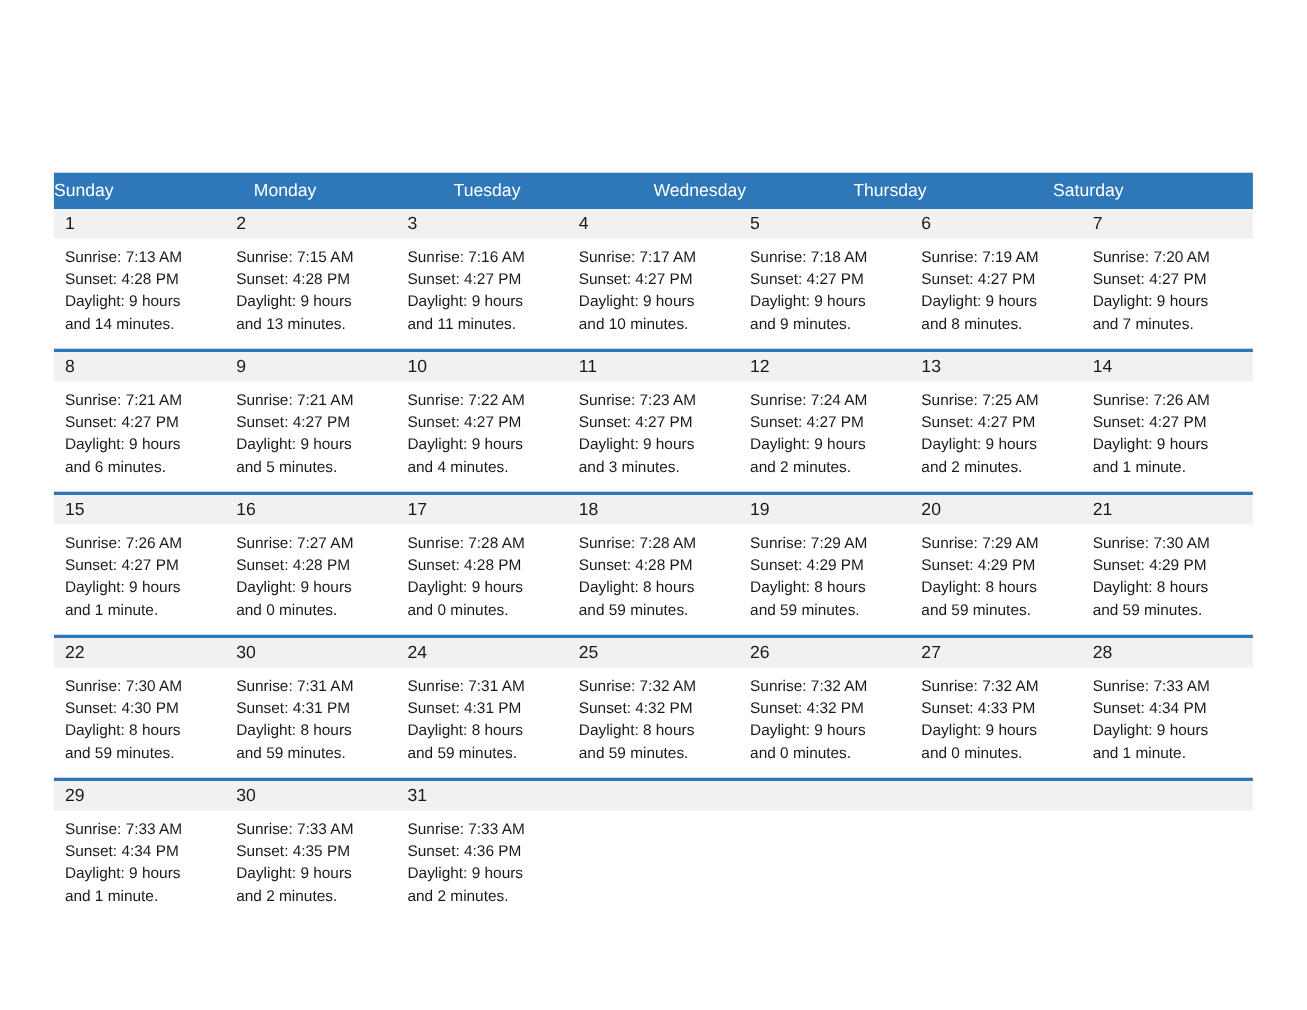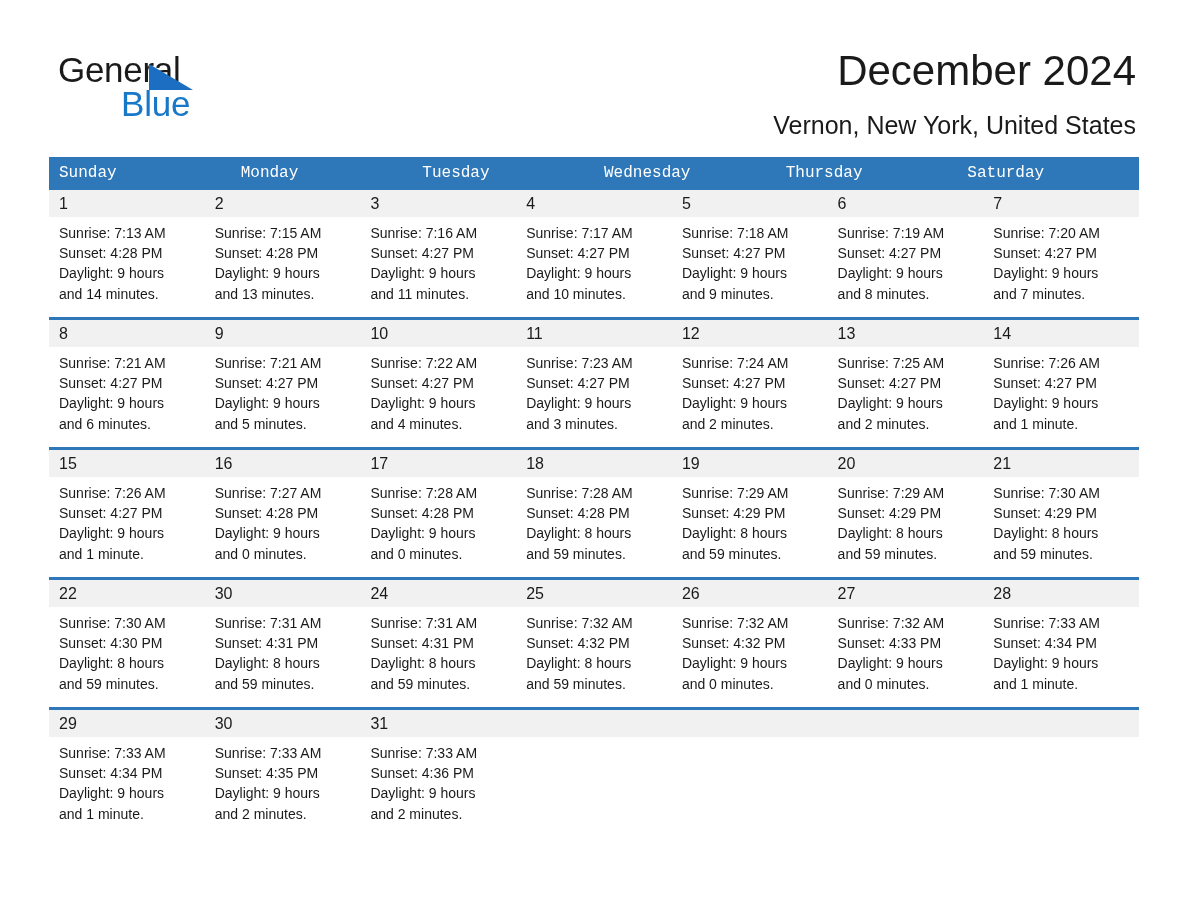--- a/index.html
+++ b/index.html
@@ -97,25 +97,23 @@
     display: flex;
     width: 100%;
     background: #2e77b8;
     height: 33px;
   }
   .weekday-cell {
     flex: 1 1 0;
     color: #ffffff;
     font-size: 16px;
     line-height: 33px;
-    padding-left: 10px;
     box-sizing: border-box;
     white-space: nowrap;
     overflow: hidden;
-    font-family: Liberation Mono, monospace;
   }
 
   .week-row {
     position: relative;
     width: 100%;
     border-top: 3px solid #2e77b8;
   }
   .week-row.first-week {
     border-top: none;
   }
@@ -149,31 +147,20 @@
   }
   .detail-cell .line {
     white-space: nowrap;
   }
 </style>
 </head>
 <body>
 
 <div class="page">
 
-  <div class="header">
-
-    <div class="logo">
-      <span class="logo-general">General</span>
-      <span class="logo-triangle"></span>
-      <span class="logo-blue">Blue</span>
-    </div>
-
-    <div class="title">December 2024</div>
-    <div class="subtitle">Vernon, New York, United States</div>
-  </div>
 
   <div class="calendar">
 
     <div class="weekday-header">
       <div class="weekday-cell">Sunday</div>
       <div class="weekday-cell">Monday</div>
       <div class="weekday-cell">Tuesday</div>
       <div class="weekday-cell">Wednesday</div>
       <div class="weekday-cell">Thursday</div>
       <div class="weekday-cell">Saturday</div>

